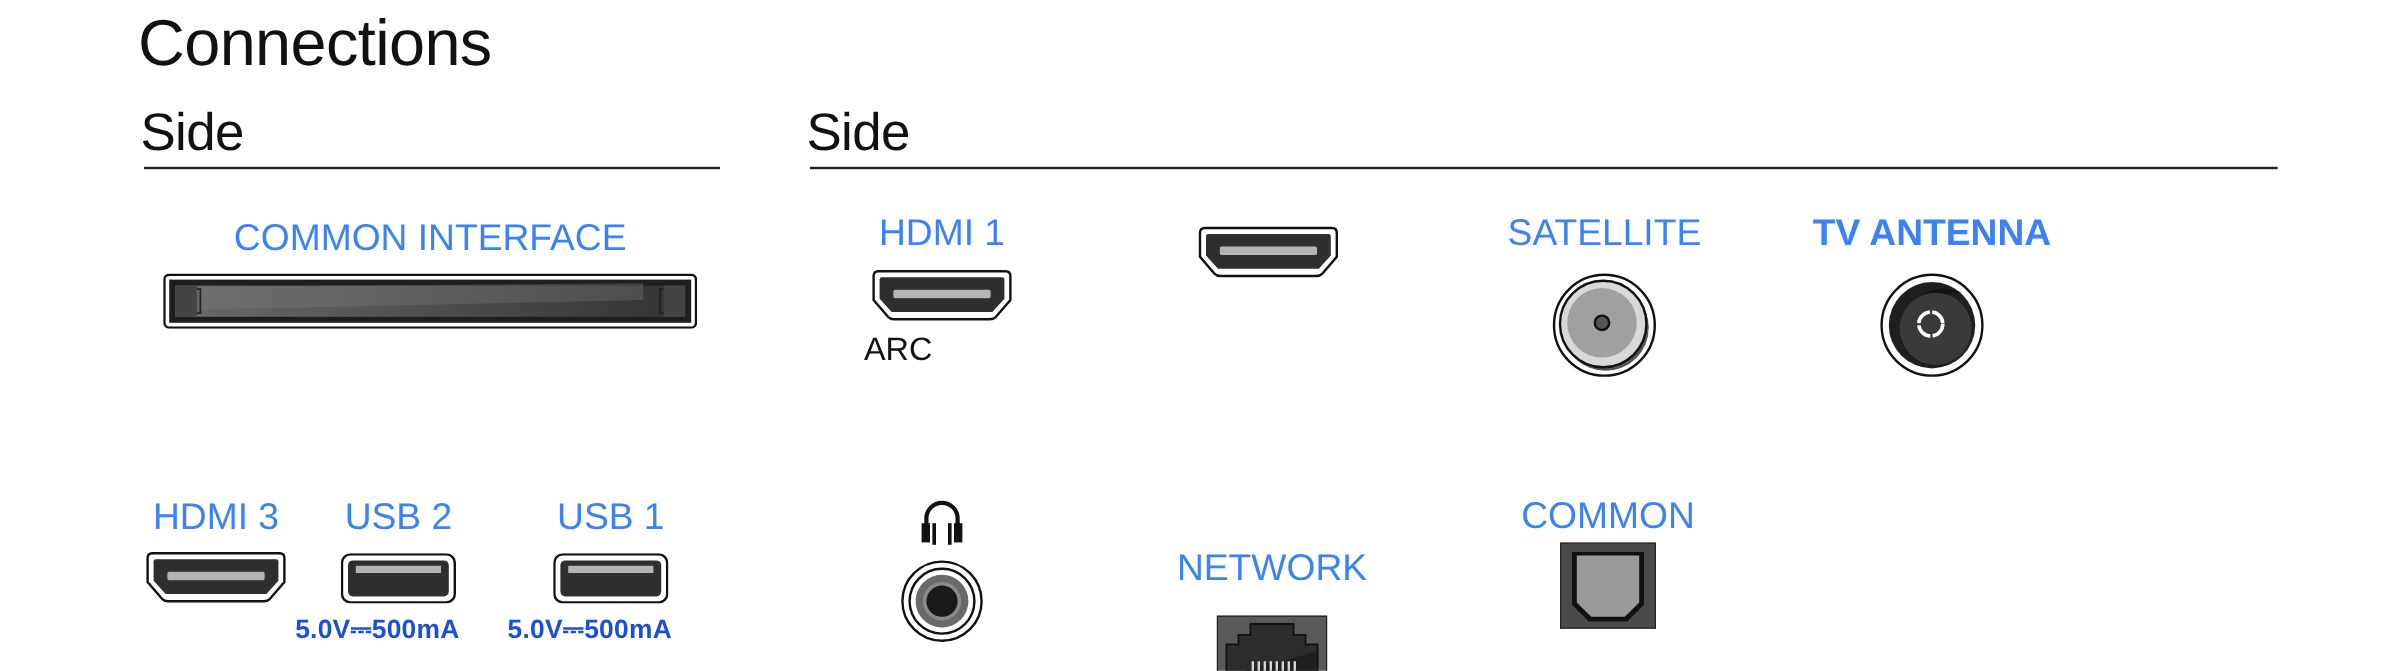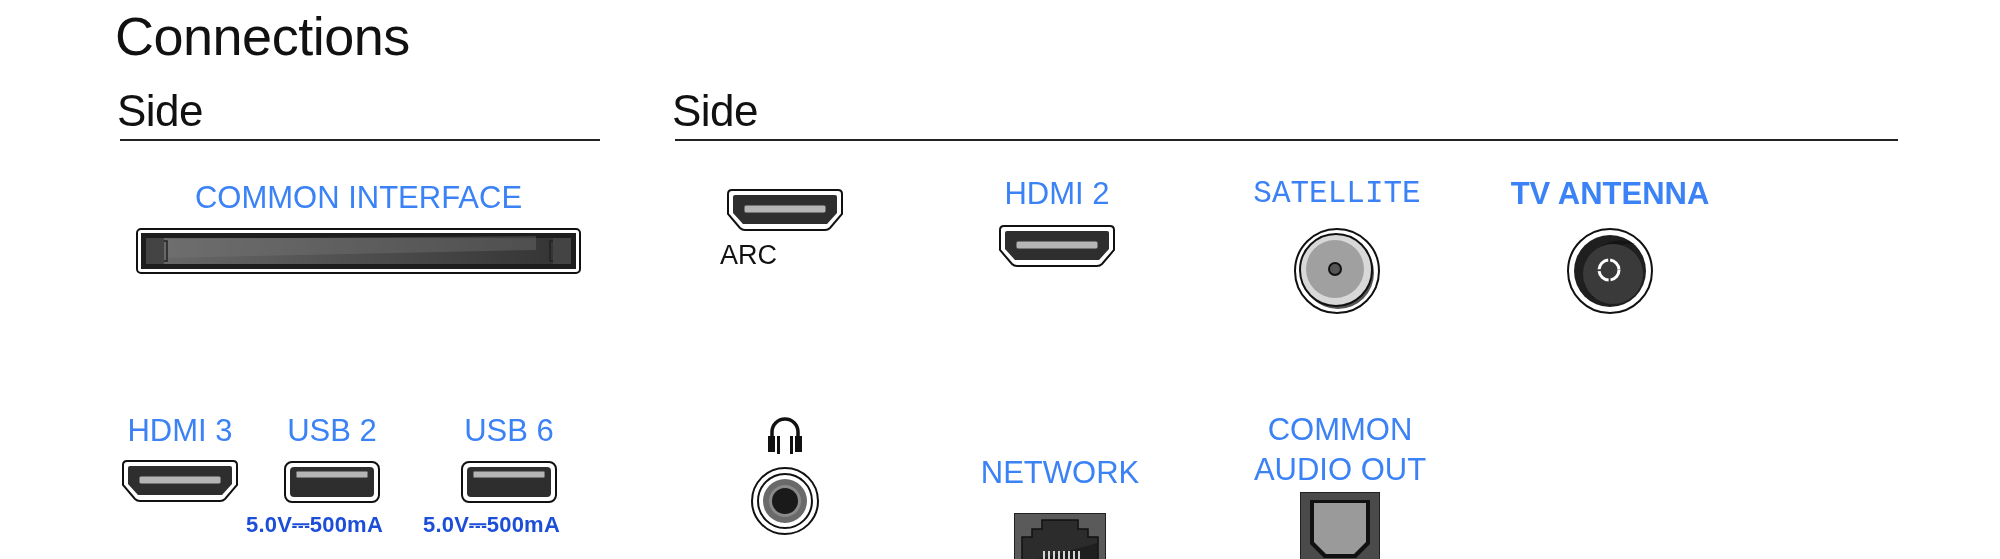--- a/index.html
+++ b/index.html
@@ -64,54 +64,54 @@
     <svg width="96" height="42" viewBox="0 0 96 42">
       <rect x="1" y="1" width="94" height="40" rx="7" fill="#fff" stroke="#111" stroke-width="2"></rect>
       <rect x="6" y="6" width="84" height="30" rx="4" fill="#2e2e2e"></rect>
       <rect x="12" y="10" width="72" height="7" rx="1" fill="#b5b5b5" stroke="#333" stroke-width="1"></rect>
     </svg>
   </div>
 </div>
 <div class="abs power" style="left:246px; top:512px;">5.0V⎓500mA</div>
 
 <div class="abs" style="left:449px; top:413px; width:120px;">
-  <div class="lbl">USB 6</div>
+  <div class="lbl">USB 1</div>
   <div style="margin:12px auto 0; width:96px;">
     <svg width="96" height="42" viewBox="0 0 96 42">
       <rect x="1" y="1" width="94" height="40" rx="7" fill="#fff" stroke="#111" stroke-width="2"></rect>
       <rect x="6" y="6" width="84" height="30" rx="4" fill="#2e2e2e"></rect>
       <rect x="12" y="10" width="72" height="7" rx="1" fill="#b5b5b5" stroke="#333" stroke-width="1"></rect>
     </svg>
   </div>
 </div>
 <div class="abs power" style="left:423px; top:512px;">5.0V⎓500mA</div>
 
 <div class="abs" style="left:720px; top:176px; width:130px;">
+  <div class="lbl">HDMI 1</div>
   <div style="margin:12px auto 0; width:118px;">
     <svg width="118" height="50" viewBox="0 0 118 50">
       <path d="M6 2 H112 Q116 2 116 6 V26 L104 40 Q102 42 99 42 H19 Q16 42 14 40 L2 26 V6 Q2 2 6 2 Z" fill="#fff" stroke="#111" stroke-width="2"></path>
       <path d="M9 7 H109 Q111 7 111 9 V25 L101 36 H17 L7 25 V9 Q7 7 9 7 Z" fill="#2e2e2e"></path>
       <rect x="18" y="17" width="82" height="8" rx="2" fill="#b5b5b5" stroke="#333" stroke-width="1"></rect>
     </svg>
   </div>
   <div class="sub" style="margin-top:2px;">ARC</div>
 </div>
 
 <div class="abs" style="left:992px; top:176px; width:130px;">
-  <div class="lbl">HDMI 2</div>
   <div style="margin:12px auto 0; width:118px;">
     <svg width="118" height="50" viewBox="0 0 118 50">
       <path d="M6 2 H112 Q116 2 116 6 V26 L104 40 Q102 42 99 42 H19 Q16 42 14 40 L2 26 V6 Q2 2 6 2 Z" fill="#fff" stroke="#111" stroke-width="2"></path>
       <path d="M9 7 H109 Q111 7 111 9 V25 L101 36 H17 L7 25 V9 Q7 7 9 7 Z" fill="#2e2e2e"></path>
       <rect x="18" y="17" width="82" height="8" rx="2" fill="#b5b5b5" stroke="#333" stroke-width="1"></rect>
     </svg>
   </div>
 </div>
 
-<div class="abs" style="left:1252px; top:176px; width:170px;font-family:Liberation Mono, monospace;">
+<div class="abs" style="left:1252px; top:176px; width:170px;">
   <div class="lbl">SATELLITE</div>
   <div style="margin:14px auto 0; width:90px;">
     <svg width="90" height="90" viewBox="0 0 90 90">
       <circle cx="45" cy="45" r="42" fill="#fff" stroke="#111" stroke-width="2"></circle>
       <circle cx="46" cy="47" r="36" fill="#555"></circle>
       <circle cx="44" cy="44" r="36" fill="#d8d8d8" stroke="#111" stroke-width="2"></circle>
       <circle cx="43" cy="43" r="29" fill="#a0a0a0"></circle>
       <circle cx="43" cy="43" r="6" fill="#555" stroke="#111" stroke-width="2"></circle>
     </svg>
   </div>
@@ -167,21 +167,20 @@
           <line x1="55" y1="38" x2="55" y2="52"></line>
         <line x1="60" y1="38" x2="60" y2="52"></line>
           <line x1="65" y1="38" x2="65" y2="52"></line>
       </g>
     </svg>
   </div>
 </div>
 
 <div class="abs" style="left:1230px; top:412px; width:220px;">
   <div class="lbl">COMMON</div>
-  <div class="lbl" style="margin-top:4px;">AUDIO OUT</div>
   <div style="margin:4px auto 0; width:80px;">
     <svg width="80" height="72" viewBox="0 0 80 72">
       <rect x="0" y="0" width="80" height="72" fill="#4a4a4a" stroke="#222" stroke-width="2"></rect>
       <path d="M10 8 H70 V52 L56 66 H24 L10 52 Z" fill="#111"></path>
       <path d="M14 11 H66 V50 L54 62 H26 L14 50 Z" fill="#9a9a9a"></path>
     </svg>
   </div>
 </div>
 
 </body></html>

